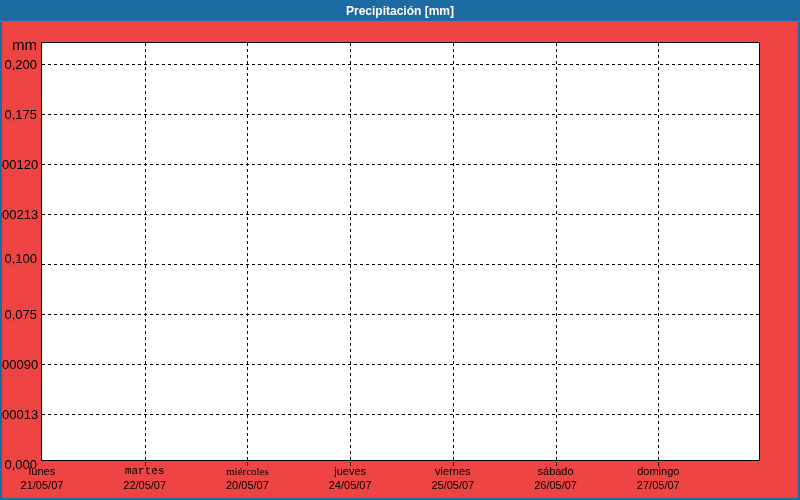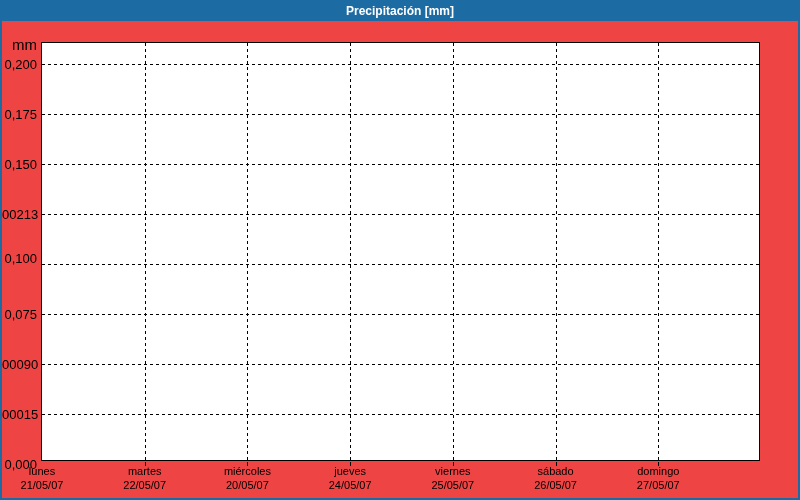--- a/index.html
+++ b/index.html
@@ -127,34 +127,34 @@
       <div class="vgrid" style="left: 205px;"></div>
       <div class="vgrid" style="left: 308px;"></div>
       <div class="vgrid" style="left: 411px;"></div>
       <div class="vgrid" style="left: 514px;"></div>
       <div class="vgrid" style="left: 616px;"></div>
     </div>
 
   <div>
       <div class="ytick-label" style="top: 62px;">0,200</div>
       <div class="ytick-label" style="top: 112px;">0,175</div>
-      <div class="ytick-label" style="top: 162px;">0,150</div>
+      <div class="ytick-label" style="top: 162px;">00120</div>
       <div class="ytick-label" style="top: 212px;">00213</div>
       <div class="ytick-label" style="top: 256px;">0,100</div>
       <div class="ytick-label" style="top: 312px;">0,075</div>
       <div class="ytick-label" style="top: 362px;">00090</div>
-      <div class="ytick-label" style="top: 412px;">00015</div>
+      <div class="ytick-label" style="top: 412px;">00013</div>
       <div class="ytick-label" style="top: 462px;">0,000</div>
     </div>
   <div>
       <div class="xday-label" style="left: 40px;">lunes</div>
       <div class="xdate-label" style="left: 40px;">21/05/07</div>
-      <div class="xday-label" style="left: 142.714px;">martes</div>
+      <div class="xday-label" style="left: 142.714px; font-family: Liberation Mono, monospace;">martes</div>
       <div class="xdate-label" style="left: 142.714px;">22/05/07</div>
-      <div class="xday-label" style="left: 245.429px;">miércoles</div>
+      <div class="xday-label" style="left: 245.429px; font-family: Liberation Serif, serif;">miércoles</div>
       <div class="xdate-label" style="left: 245.429px;">20/05/07</div>
       <div class="xday-label" style="left: 348.143px;">jueves</div>
       <div class="xdate-label" style="left: 348.143px;">24/05/07</div>
       <div class="xday-label" style="left: 450.857px;">viernes</div>
       <div class="xdate-label" style="left: 450.857px;">25/05/07</div>
       <div class="xday-label" style="left: 553.571px;">sábado</div>
       <div class="xdate-label" style="left: 553.571px;">26/05/07</div>
       <div class="xday-label" style="left: 656.286px;">domingo</div>
       <div class="xdate-label" style="left: 656.286px;">27/05/07</div>
     </div>

